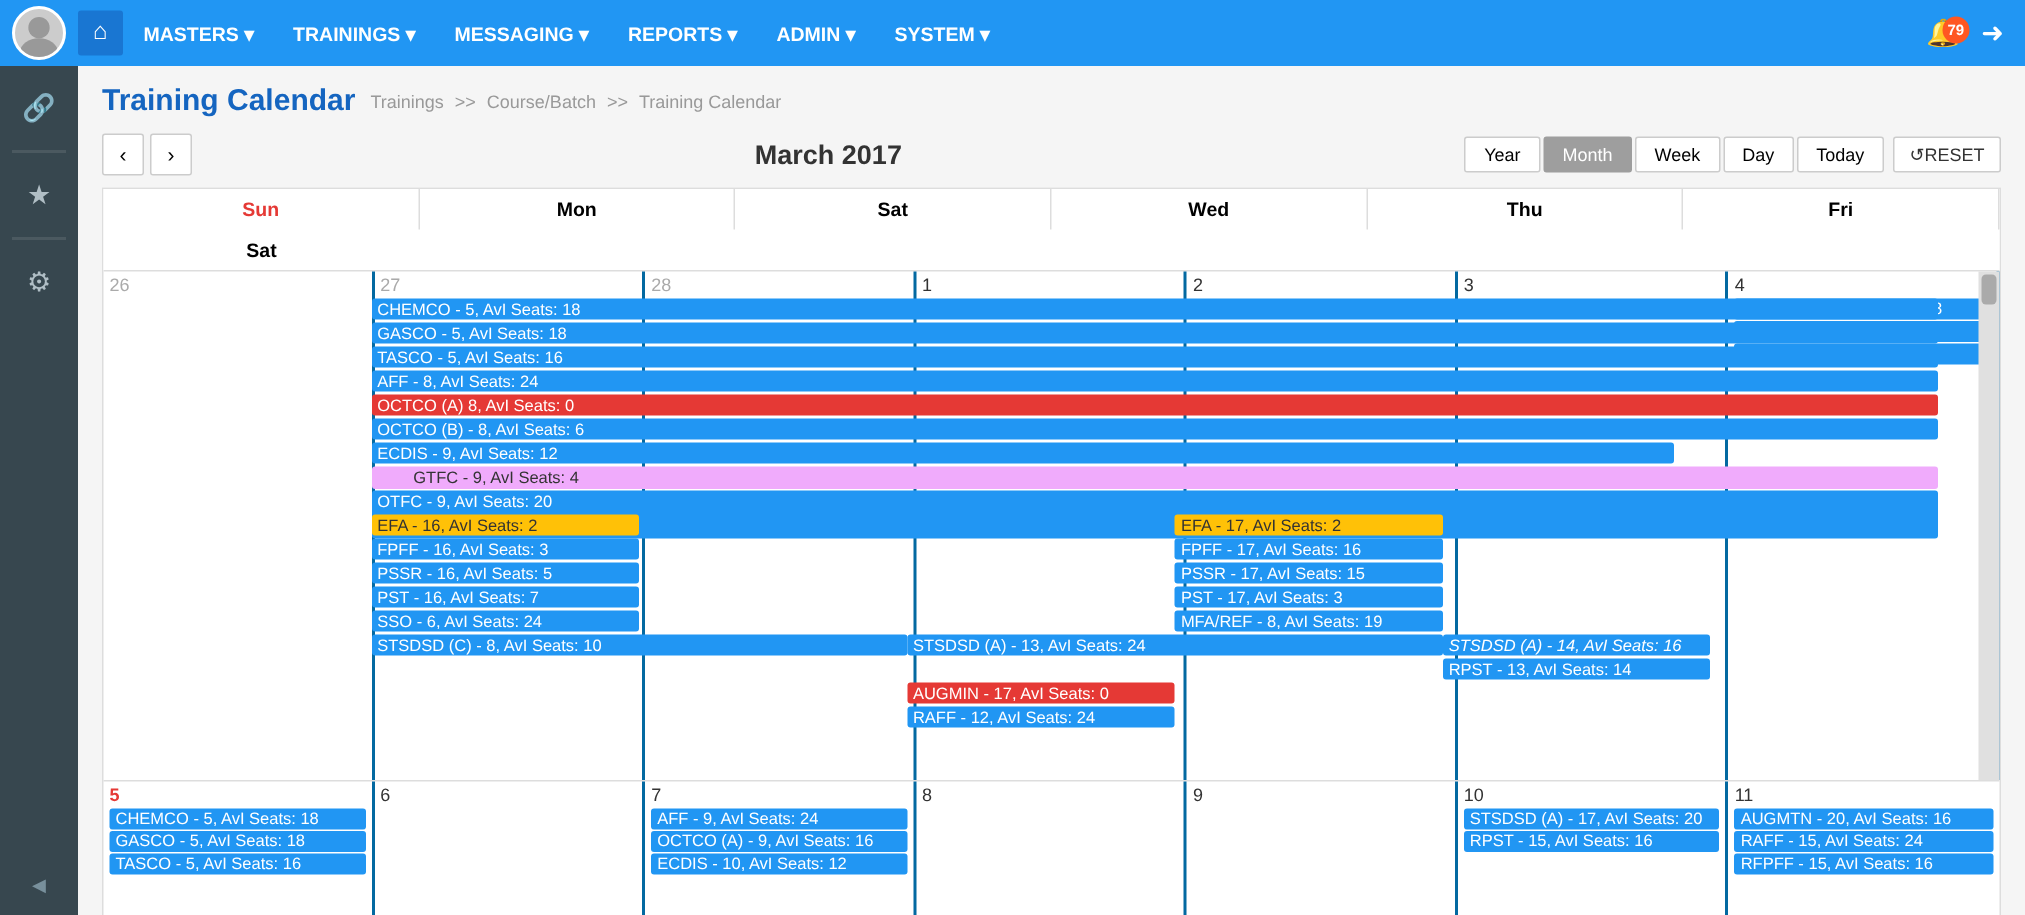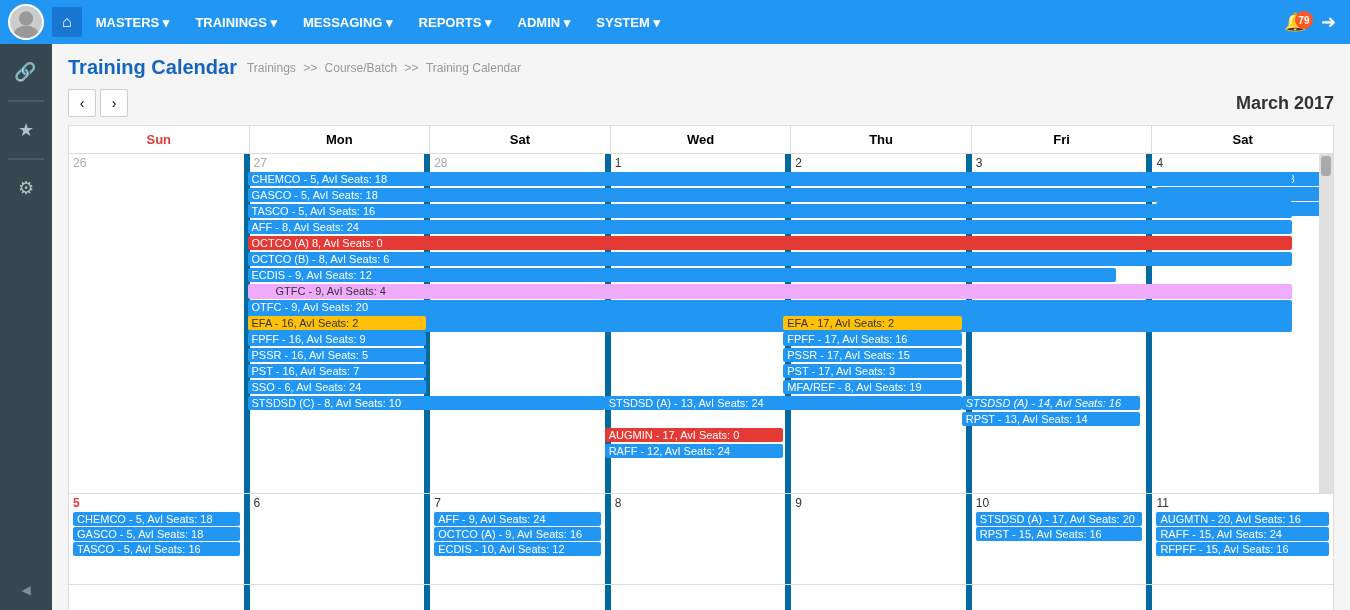--- a/index.html
+++ b/index.html
@@ -92,39 +92,39 @@
       padding: 4px 10px; border: 1px solid #ccc; background: #fff;
       cursor: pointer; font-size: 12px; border-radius: 2px; margin-left: 4px;
       color: #333;
     }
 
     
     .calendar {
       background: #fff; border: 1px solid #ddd; width: 100%;
     }
     .cal-header-row {
-      display: grid; grid-template-columns: repeat(7, 1fr);
+      display: grid; grid-template-columns: repeat(6, 1fr);
       background: #fff; border-bottom: 1px solid #ddd;
     }
     .cal-header-cell {
       text-align: center; padding: 6px 0; font-weight: bold;
       font-size: 13px; border-right: 1px solid #ddd;
     }
     .cal-header-cell:last-child { border-right: none; }
     .cal-header-cell.sun { color: #e53935; }
 
     .cal-row {
       display: grid; grid-template-columns: repeat(7, 1fr);
       border-bottom: 1px solid #ddd; min-height: 90px;
       position: relative;
     }
     .cal-row:last-child { border-bottom: none; }
 
     .cal-cell {
-      border-right: 6px solid #0369a1; padding: 2px 4px;
+      border-right: 2px solid #0369a1; padding: 2px 4px;
       vertical-align: top; position: relative; min-height: 90px;
     }
     .cal-cell:last-child { border-right: none; }
     .cal-date {
       font-size: 12px; color: #333; margin-bottom: 2px; display: block;
     }
     .cal-date.red { color: #e53935; font-weight: bold; }
     .cal-date.gray { color: #aaa; }
 
     
@@ -190,20 +190,28 @@
         <span>Training Calendar</span>
       </span>
     </div>
 
     <div class="cal-toolbar">
       <div class="cal-nav">
         <button class="cal-nav-btn">‹</button>
         <button class="cal-nav-btn">›</button>
       </div>
       <span class="cal-month-title">March 2017</span>
+      <div class="cal-view-btns">
+        <button class="cal-view-btn">Year</button>
+        <button class="cal-view-btn active">Month</button>
+        <button class="cal-view-btn">Week</button>
+        <button class="cal-view-btn">Day</button>
+        <button class="cal-view-btn">Today</button>
+        <button class="cal-reset-btn">↺RESET</button>
+      </div>
     </div>
 
     <div class="calendar">
 
       <div class="cal-header-row">
         <div class="cal-header-cell sun">Sun</div>
         <div class="cal-header-cell">Mon</div>
         <div class="cal-header-cell">Sat</div>
         <div class="cal-header-cell">Wed</div>
         <div class="cal-header-cell">Thu</div>
@@ -281,21 +289,21 @@
           </div>
           <div style="position:absolute; top:146px; left:14.28%; right:2.14%; height:32px; background:#2196F3; border-radius:2px; overflow:hidden;">
             <span style="color:#fff; font-size:11px; padding:1px 4px; white-space:nowrap;">OTFC - 9, AvI Seats: 20</span>
           </div>
 
           <div style="position:absolute; top:162px; left:14.28%; width:14.28%; height:14px; background:#FFC107; border-radius:2px; overflow:hidden;">
             <span style="color:#333; font-size:11px; padding:1px 4px; white-space:nowrap;">EFA - 16, AvI Seats: 2</span>
           </div>
 
           <div style="position:absolute; top:178px; left:14.28%; width:14.28%; height:14px; background:#2196F3; border-radius:2px; overflow:hidden;">
-            <span style="color:#fff; font-size:11px; padding:1px 4px; white-space:nowrap;">FPFF - 16, AvI Seats: 9</span>
+            <span style="color:#fff; font-size:11px; padding:1px 4px; white-space:nowrap;">FPFF - 16, AvI Seats: 3</span>
           </div>
           <div style="position:absolute; top:194px; left:14.28%; width:14.28%; height:14px; background:#2196F3; border-radius:2px; overflow:hidden;">
             <span style="color:#fff; font-size:11px; padding:1px 4px; white-space:nowrap;">PSSR - 16, AvI Seats: 5</span>
           </div>
           <div style="position:absolute; top:210px; left:14.28%; width:14.28%; height:14px; background:#2196F3; border-radius:2px; overflow:hidden;">
             <span style="color:#fff; font-size:11px; padding:1px 4px; white-space:nowrap;">PST - 16, AvI Seats: 7</span>
           </div>
           <div style="position:absolute; top:226px; left:14.28%; width:14.28%; height:14px; background:#2196F3; border-radius:2px; overflow:hidden;">
             <span style="color:#fff; font-size:11px; padding:1px 4px; white-space:nowrap;">SSO - 6, AvI Seats: 24</span>
           </div>

